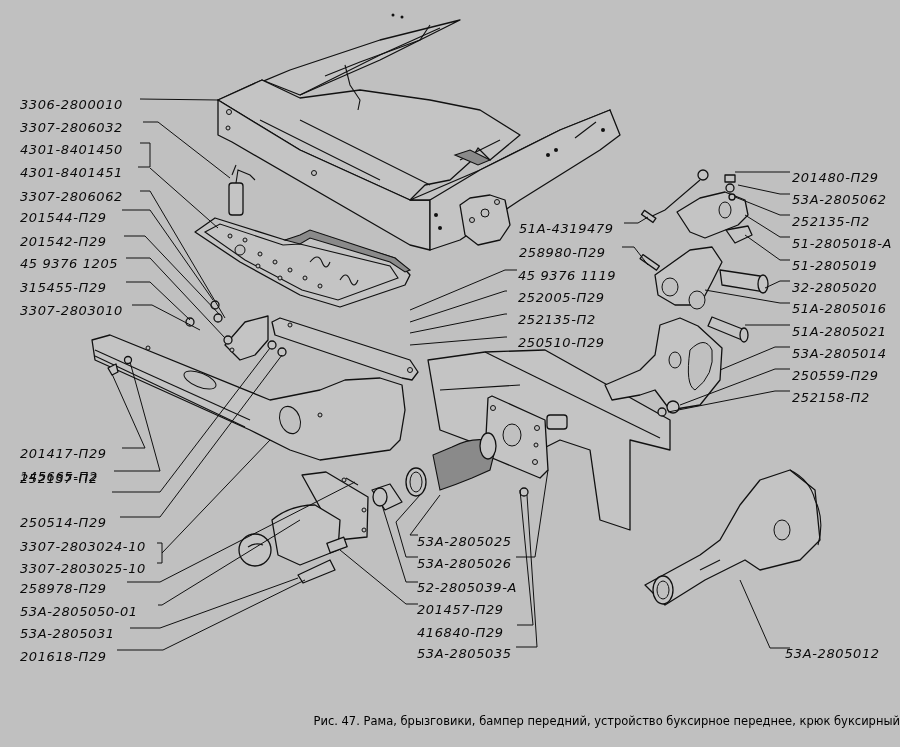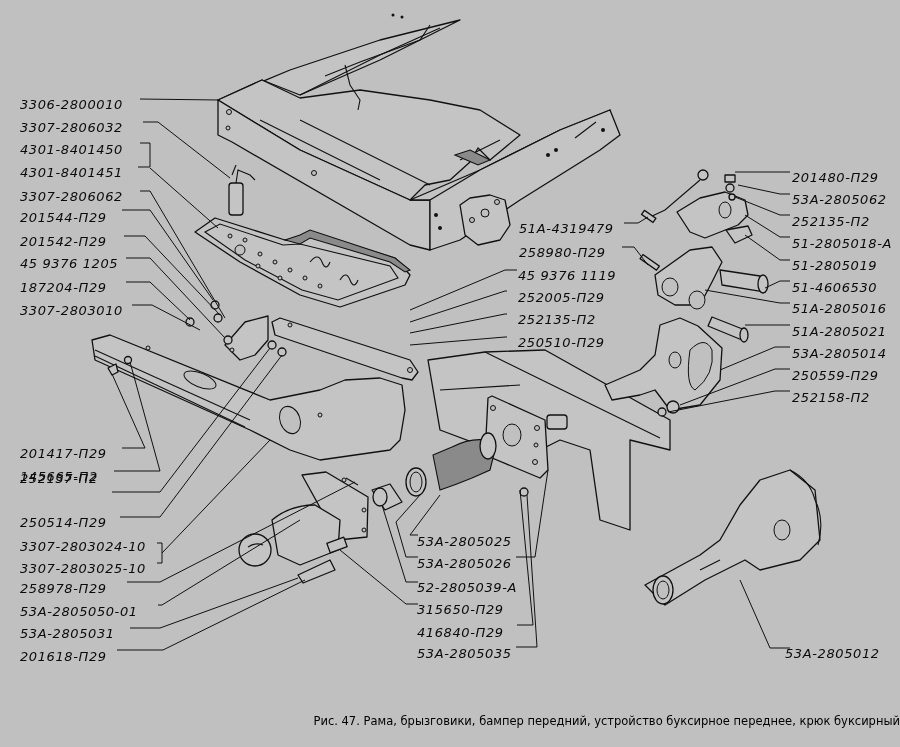--- a/index.html
+++ b/index.html
@@ -224,21 +224,21 @@
 </svg>
 
 <div class="lbl" style="left:20px;top:88px">3306-2800010</div>
 <div class="lbl" style="left:20px;top:111px">3307-2806032</div>
 <div class="lbl" style="left:20px;top:133px">4301-8401450</div>
 <div class="lbl" style="left:20px;top:156px">4301-8401451</div>
 <div class="lbl" style="left:20px;top:180px">3307-2806062</div>
 <div class="lbl" style="left:20px;top:201px">201544-П29</div>
 <div class="lbl" style="left:20px;top:225px">201542-П29</div>
 <div class="lbl" style="left:20px;top:247px">45 9376 1205</div>
-<div class="lbl" style="left:20px;top:271px">187204-П29</div>
+<div class="lbl" style="left:20px;top:271px">315455-П29</div>
 <div class="lbl" style="left:20px;top:294px">3307-2803010</div>
 <div class="lbl" style="left:20px;top:437px">201417-П29</div>
 <div class="lbl" style="left:20px;top:460px">145665-П2</div>
 <div class="lbl" style="left:20px;top:462px">252137-П2</div>
 <div class="lbl" style="left:20px;top:506px">250514-П29</div>
 <div class="lbl" style="left:20px;top:530px">3307-2803024-10</div>
 <div class="lbl" style="left:20px;top:552px">3307-2803025-10</div>
 <div class="lbl" style="left:20px;top:572px">258978-П29</div>
 <div class="lbl" style="left:20px;top:595px">53А-2805050-01</div>
 <div class="lbl" style="left:20px;top:617px">53А-2805031</div>
@@ -247,30 +247,30 @@
 <div class="lbl" style="left:519px;top:212px">51А-4319479</div>
 <div class="lbl" style="left:519px;top:236px">258980-П29</div>
 <div class="lbl" style="left:518px;top:259px">45 9376 1119</div>
 <div class="lbl" style="left:518px;top:281px">252005-П29</div>
 <div class="lbl" style="left:518px;top:303px">252135-П2</div>
 <div class="lbl" style="left:518px;top:326px">250510-П29</div>
 
 <div class="lbl" style="left:417px;top:525px">53А-2805025</div>
 <div class="lbl" style="left:417px;top:547px">53А-2805026</div>
 <div class="lbl" style="left:417px;top:571px">52-2805039-А</div>
-<div class="lbl" style="left:417px;top:593px">315650-П29</div>
+<div class="lbl" style="left:417px;top:593px">201457-П29</div>
 <div class="lbl" style="left:417px;top:616px">416840-П29</div>
 <div class="lbl" style="left:417px;top:637px">53А-2805035</div>
 
 <div class="lbl" style="left:792px;top:161px">201480-П29</div>
 <div class="lbl" style="left:792px;top:183px">53А-2805062</div>
 <div class="lbl" style="left:792px;top:205px">252135-П2</div>
 <div class="lbl" style="left:792px;top:227px">51-2805018-А</div>
 <div class="lbl" style="left:792px;top:249px">51-2805019</div>
-<div class="lbl" style="left:792px;top:271px">51-4606530</div>
+<div class="lbl" style="left:792px;top:271px">32-2805020</div>
 <div class="lbl" style="left:792px;top:292px">51А-2805016</div>
 <div class="lbl" style="left:792px;top:315px">51А-2805021</div>
 <div class="lbl" style="left:792px;top:337px">53А-2805014</div>
 <div class="lbl" style="left:792px;top:359px">250559-П29</div>
 <div class="lbl" style="left:792px;top:381px">252158-П2</div>
 
 <div class="lbl" style="left:785px;top:637px">53А-2805012</div>
 
 <div class="caption">Рис. 47. Рама, брызговики, бампер передний, устройство буксирное переднее, крюк буксирный</div>
 

